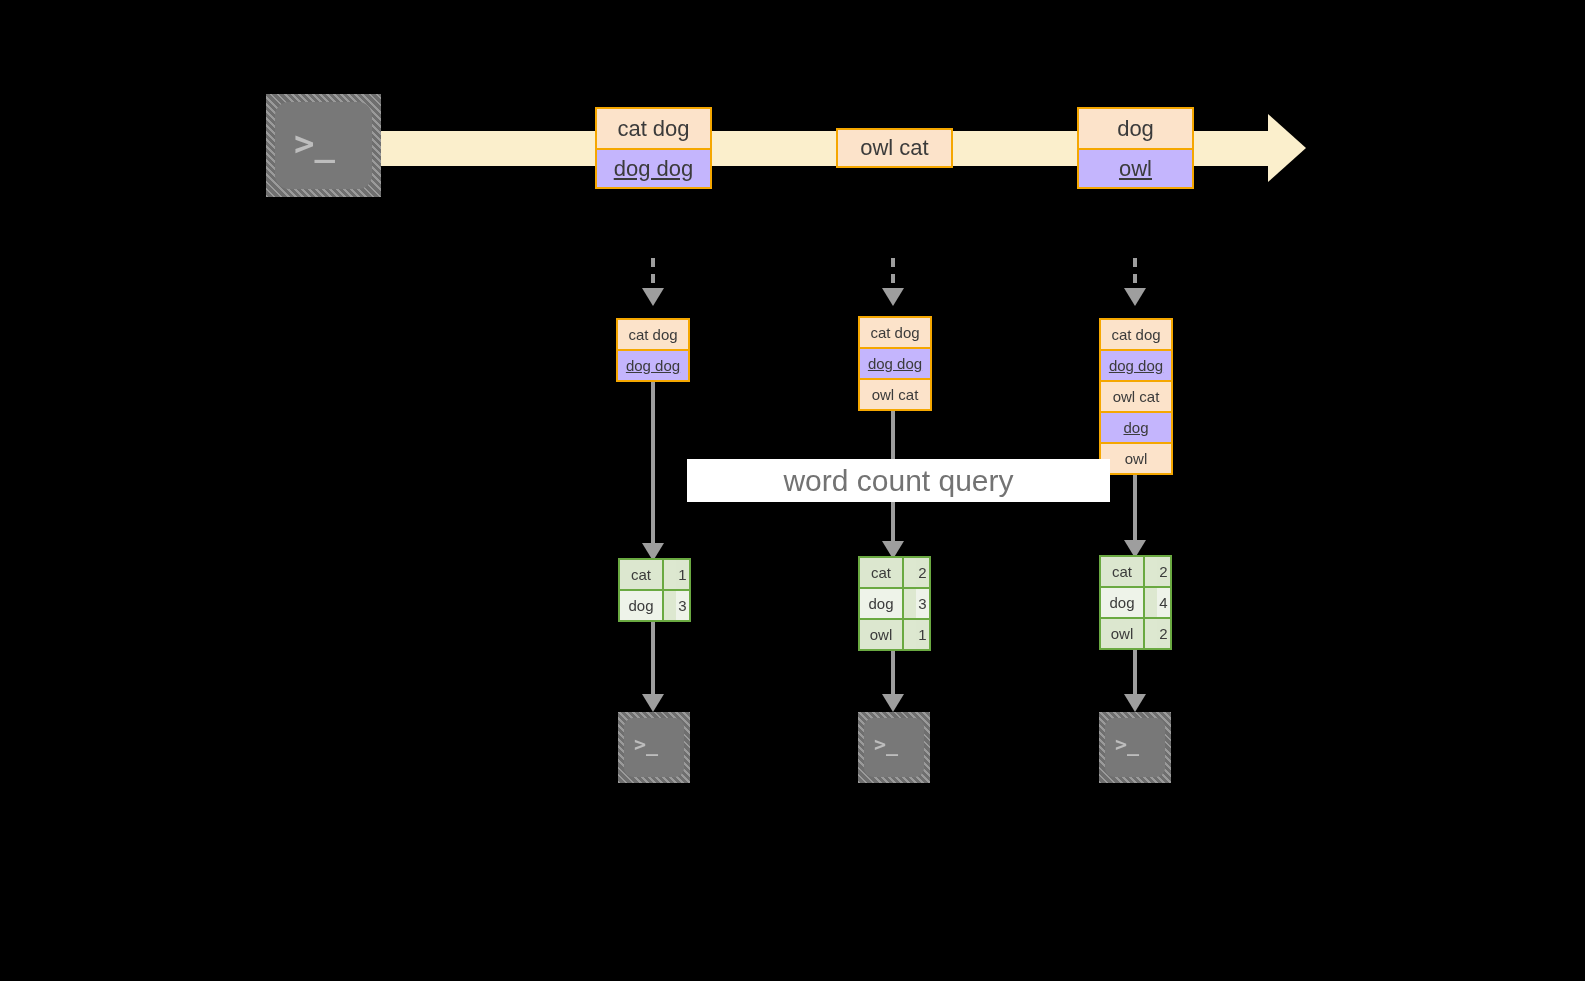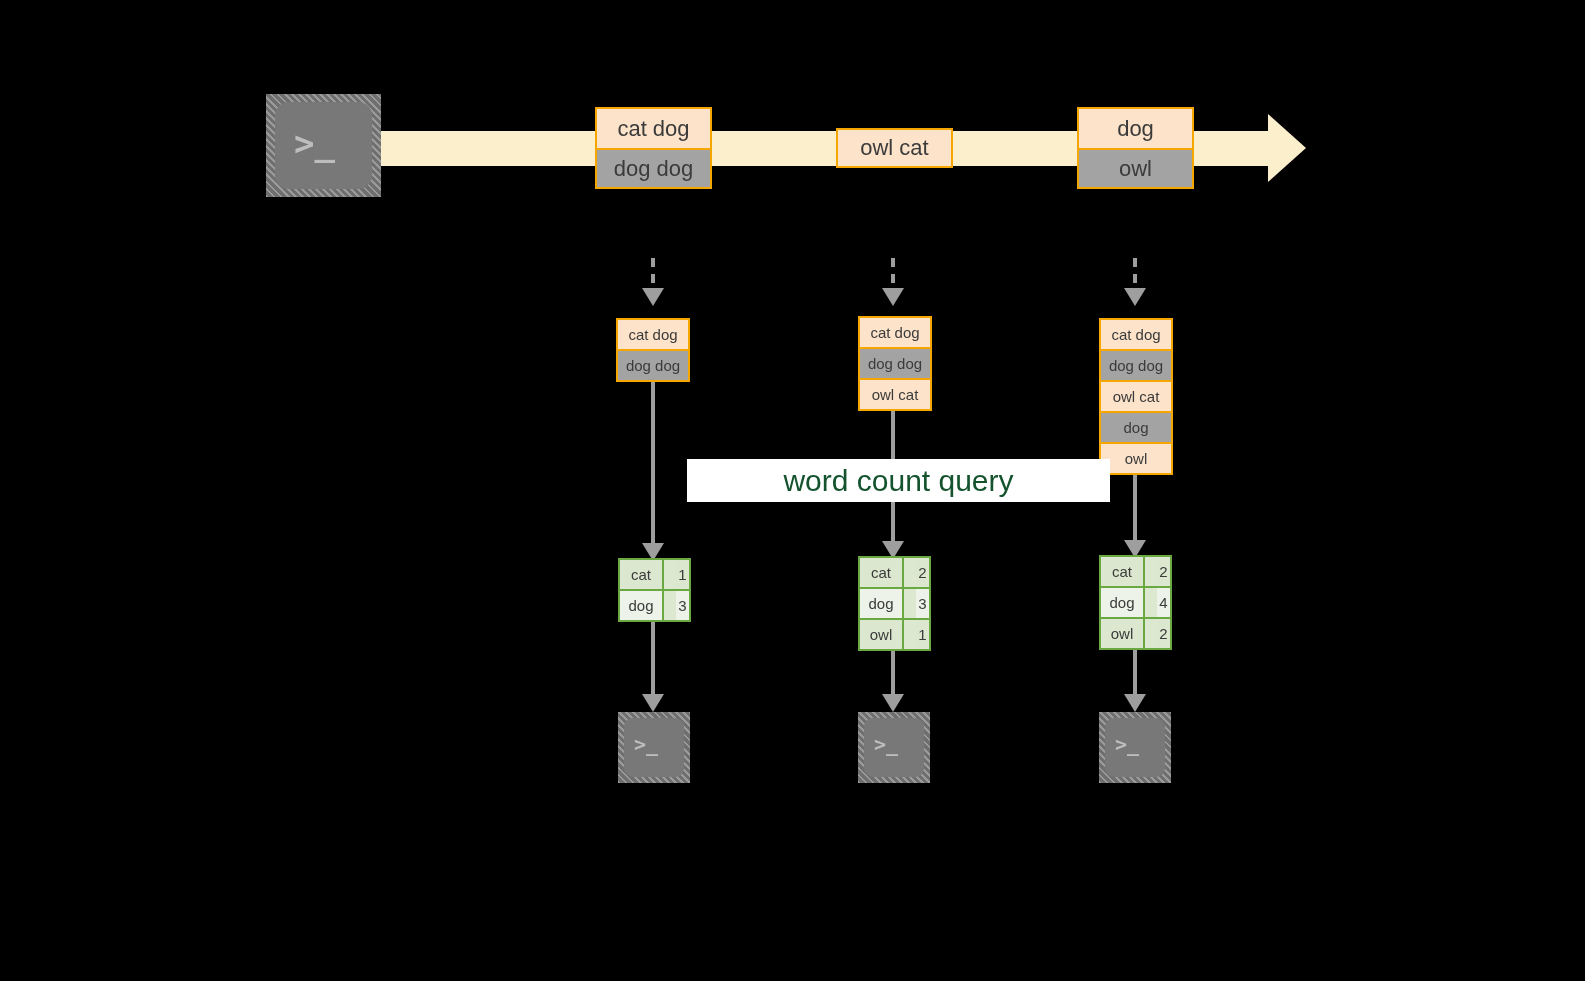--- a/index.html
+++ b/index.html
@@ -72,21 +72,21 @@
     border-bottom: 2px solid #F5A700;
     color: #3b3b3b;
     display: flex;
     align-items: center;
     justify-content: center;
     white-space: nowrap;
     overflow: hidden;
   }
   .ocell:last-child { border-bottom: none; }
   .ocell.shade-a { background: #FCE3CA; }
-  .ocell.shade-b { background: #a3a3a3; }
+  .ocell.shade-b { background: #c4b5fd; text-decoration: underline; }
 
   
   .gtable {
     position: absolute;
     border: 2px solid #6AA941;
     box-sizing: border-box;
     background: #DDE8D0;
   }
   .grow {
     display: flex;
@@ -136,21 +136,21 @@
 
   
   .query-band {
     position: absolute;
     background: #FFFFFF;
     display: flex;
     align-items: center;
     justify-content: center;
   }
   .query-band span {
-    color: #14532d;
+    color: #737373;
     white-space: nowrap;
   }
 </style>
 </head>
 <body>
 
 <div id="stage">
 
   <div class="stream-shaft" style="left:368px; top:131px; width:914px; height:35px;"></div>
   <div class="stream-head" style="left:1268px; top:114px;"></div>

